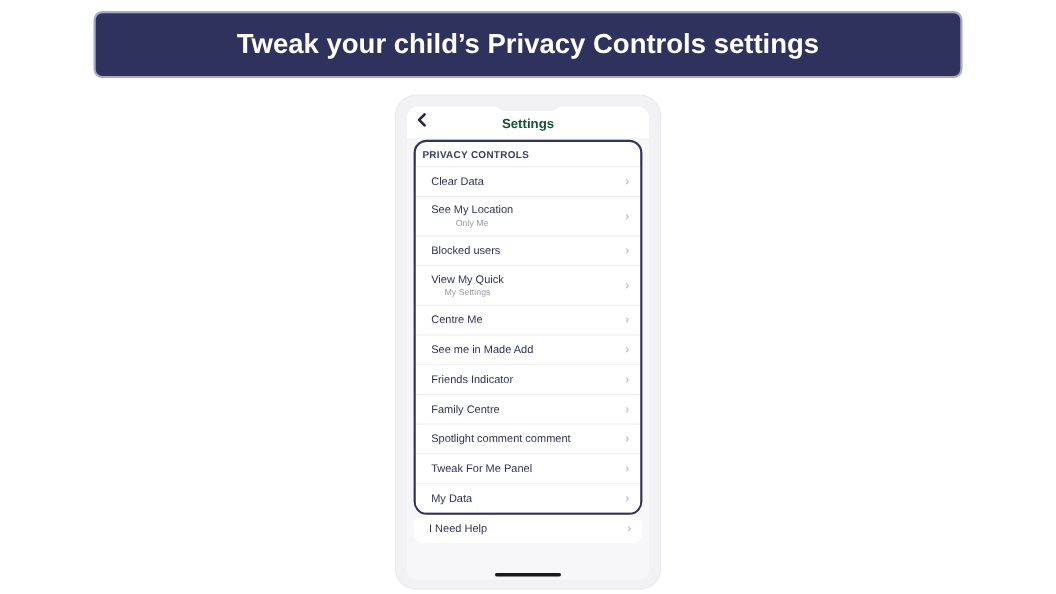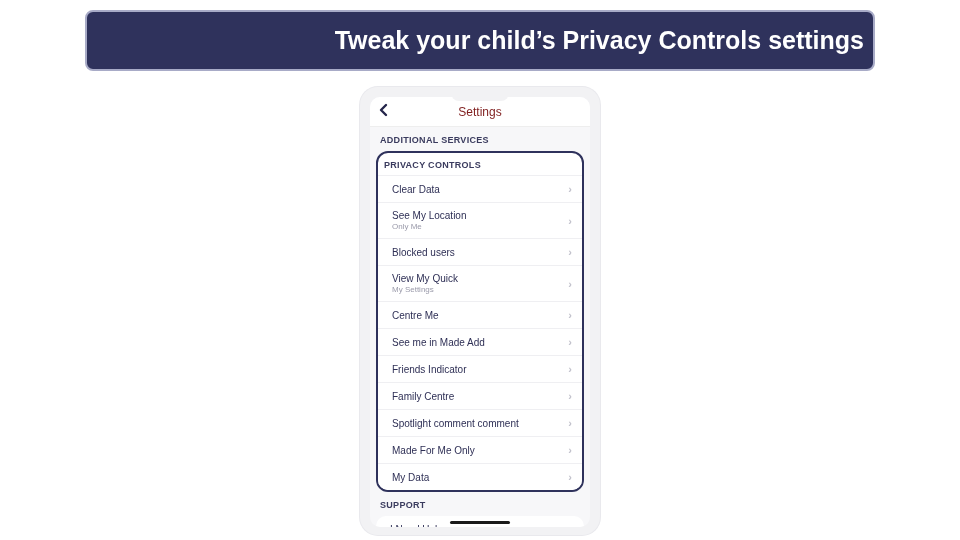--- a/index.html
+++ b/index.html
@@ -10,24 +10,24 @@
       font-family: -apple-system, BlinkMacSystemFont, "Segoe UI", Helvetica, Arial, sans-serif;
       overflow: hidden;
       position: relative;
     }
     .banner {
       margin: 10px 85px 0 85px;
       background: #2f325c;
       border: 2px solid #a8abc7;
       border-radius: 8px;
       color: #ffffff;
-      text-align: right;
+      text-align: center;
       font-size: 25px;
       font-weight: 600;
-      padding: 14px 9px;
+      padding: 14px 20px;
     }
     .phone-wrap {
       position: absolute;
       left: 50%;
       top: 87px;
       transform: translateX(-50%);
       width: 240px;
       height: 448px;
       background: #f2f2f4;
       border-radius: 18px;
@@ -66,22 +66,22 @@
       left: 8px;
       font-size: 16px;
       font-weight: 700;
       color: #24254a;
       cursor: pointer;
     }
     .header-title {
       flex: 1;
       text-align: center;
       font-size: 12px;
-      font-weight: 400;
-      color: #7f1d1d;
+      font-weight: 700;
+      color: #14532d;
     }
     .section-label {
       font-size: 9px;
       font-weight: 700;
       letter-spacing: 0.3px;
       color: #3a3b5e;
       padding: 8px 10px 6px 10px;
       text-transform: uppercase;
     }
     .privacy-box {
@@ -98,21 +98,21 @@
     .row {
       display: flex;
       align-items: center;
       justify-content: space-between;
       padding: 7px 10px 7px 14px;
       border-top: 1px solid #efeff2;
       cursor: pointer;
       background: #ffffff;
     }
     .row:first-of-type { border-top: none; }
-    .row-text { display: flex; flex-direction: column; }
+    .row-text { display: flex; flex-direction: column; text-align: center; }
     .row-label {
       font-size: 10px;
       font-weight: 500;
       color: #2e2f55;
     }
     .row-sub {
       font-size: 8px;
       color: #9a9aaa;
       margin-top: 1px;
     }
@@ -151,21 +151,20 @@
 
     <div class="status-header">
       <span class="back-btn">
         <svg width="12" height="14" viewBox="0 0 12 14">
           <path d="M8 2 L3 7 L8 12" stroke="#24254a" stroke-width="2.4" fill="none" stroke-linecap="round" stroke-linejoin="round"></path>
         </svg>
       </span>
       <span class="header-title">Settings</span>
     </div>
 
-    <div class="section-label">ADDITIONAL SERVICES</div>
 
     <div class="privacy-box">
       <div class="section-label">PRIVACY CONTROLS</div>
 
       <div class="row">
         <div class="row-text">
             <span class="row-label">Clear Data</span>
           </div>
         <span class="chevron">›</span>
       </div>
@@ -223,34 +222,33 @@
 
       <div class="row">
         <div class="row-text">
             <span class="row-label">Spotlight comment comment</span>
           </div>
         <span class="chevron">›</span>
       </div>
 
       <div class="row">
         <div class="row-text">
-            <span class="row-label">Made For Me Only</span>
+            <span class="row-label">Tweak For Me Panel</span>
           </div>
         <span class="chevron">›</span>
       </div>
 
       <div class="row">
         <div class="row-text">
             <span class="row-label">My Data</span>
           </div>
         <span class="chevron">›</span>
       </div>
     </div>
 
-    <div class="section-label">SUPPORT</div>
     <div class="support-block">
       <div class="row" style="border-top:none">
         <div class="row-text">
             <span class="row-label">I Need Help</span>
           </div>
         <span class="chevron">›</span>
       </div>
     </div>
 
     <div class="home-indicator"></div>

